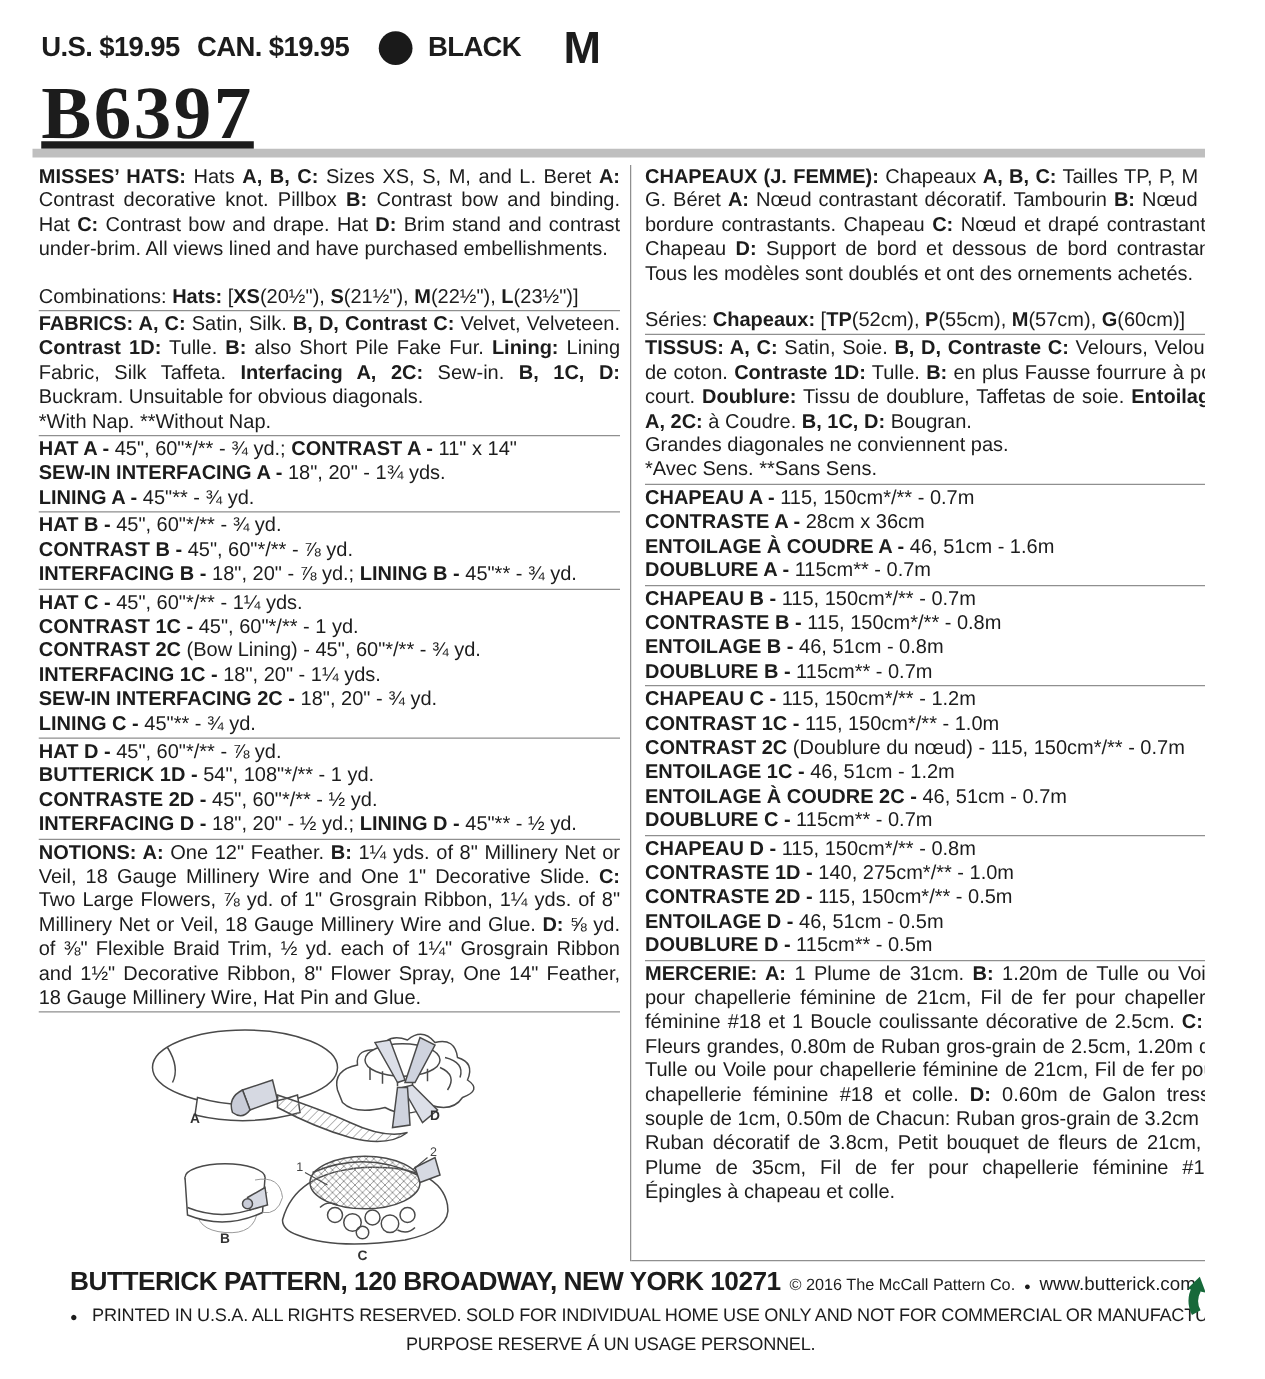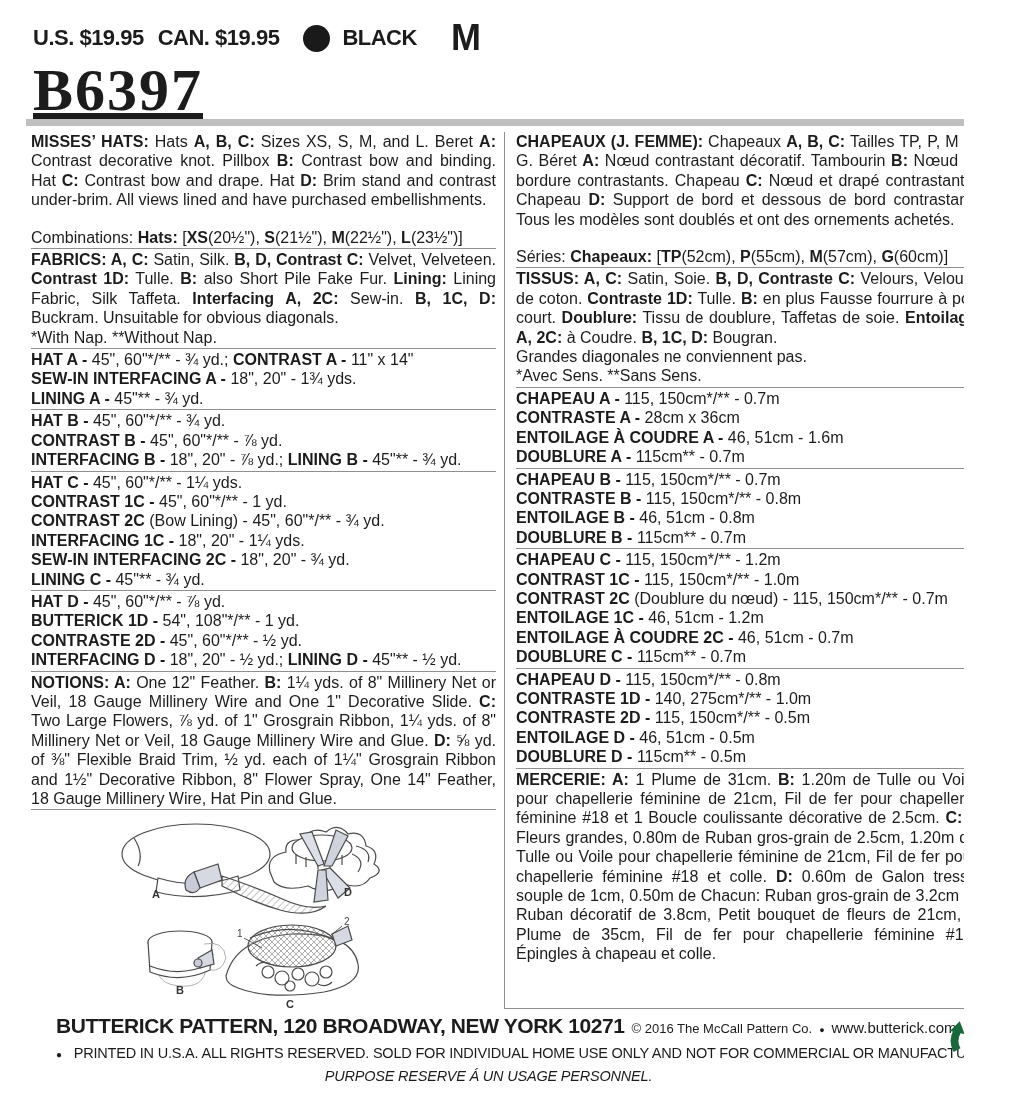--- a/index.html
+++ b/index.html
@@ -49,21 +49,21 @@
 
   
   .footer { position: absolute; top: 1014px; left: 16px; width: 1012px; }
   .f1 { margin-left: 40px; display: flex; align-items: baseline; white-space: nowrap; }
   .f1-bold { font-size: 21px; font-weight: 700; letter-spacing: -0.4px; }
   .f1-small { font-size: 13px; margin-left: 7px; }
   .f1-dot { font-size: 9px; margin: 0 7px; }
   .f1-site { font-size: 15px; }
   .f2 { margin-left: 40px; margin-top: 7px; font-size: 14.5px; letter-spacing: -0.2px; white-space: nowrap; }
   .f2-bullet { font-size: 10px; margin-right: 8px; }
-  .f3 { width: 945px; margin-top: 7px; text-align: center; font-size: 14.5px; letter-spacing: -0.2px; font-style: italic; }
+  .f3 { width: 945px; margin-top: 7px; text-align: center; font-size: 14.5px; letter-spacing: -0.2px; }
   .recycle { position: absolute; top: 0px; right: 26px; }
 </style>
 </head>
 <body>
 
 <div class="page">
 
   <div class="header">
     <div class="price-row">
       <span class="price-us">U.S. $19.95</span>

